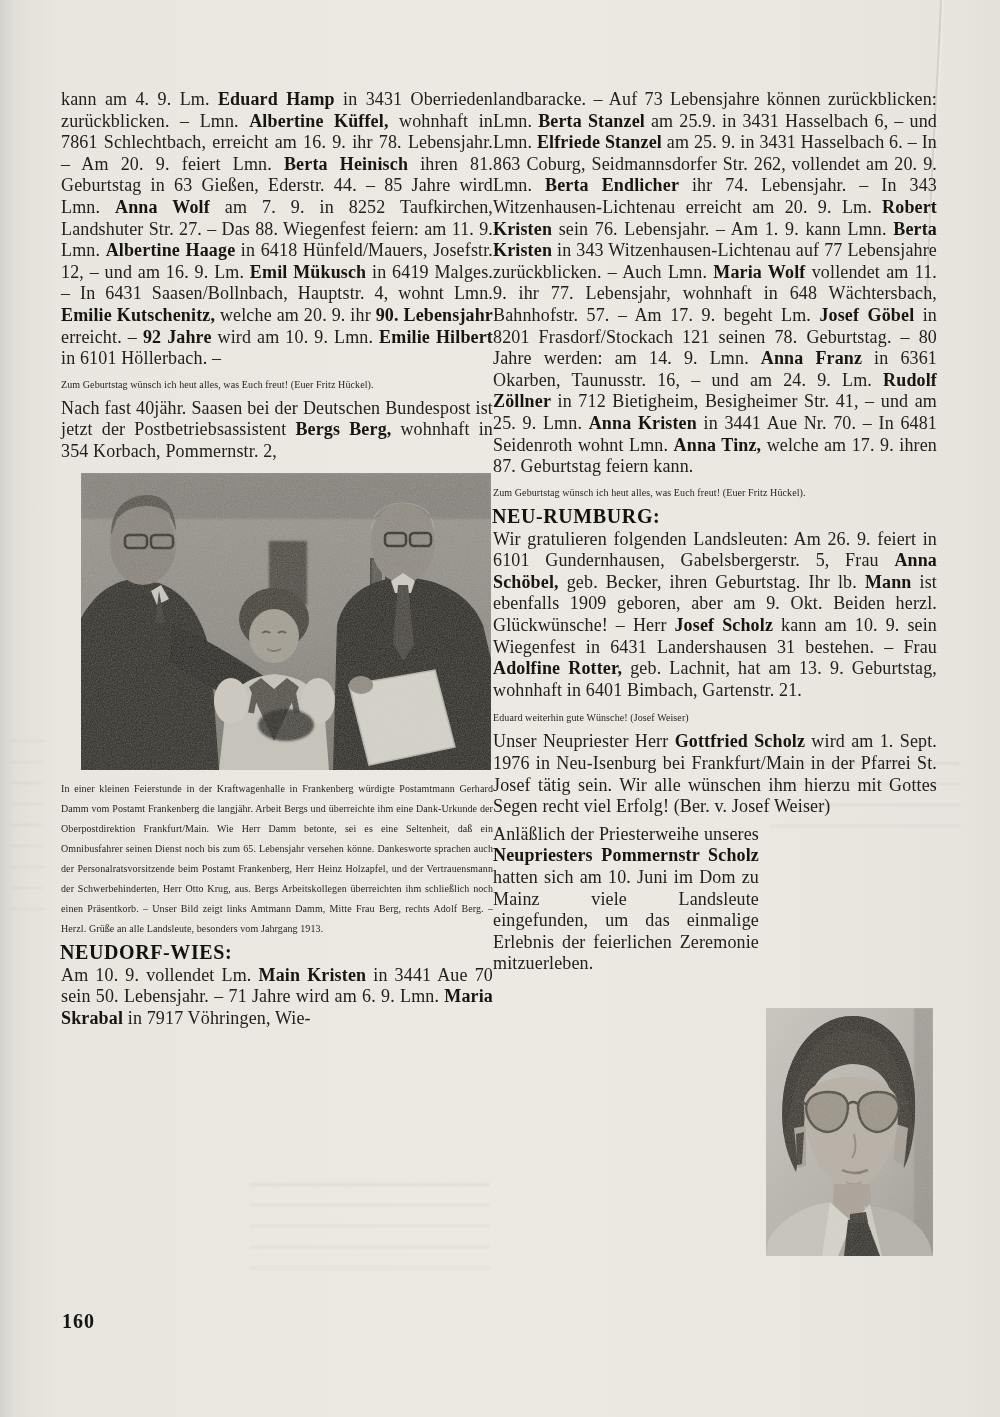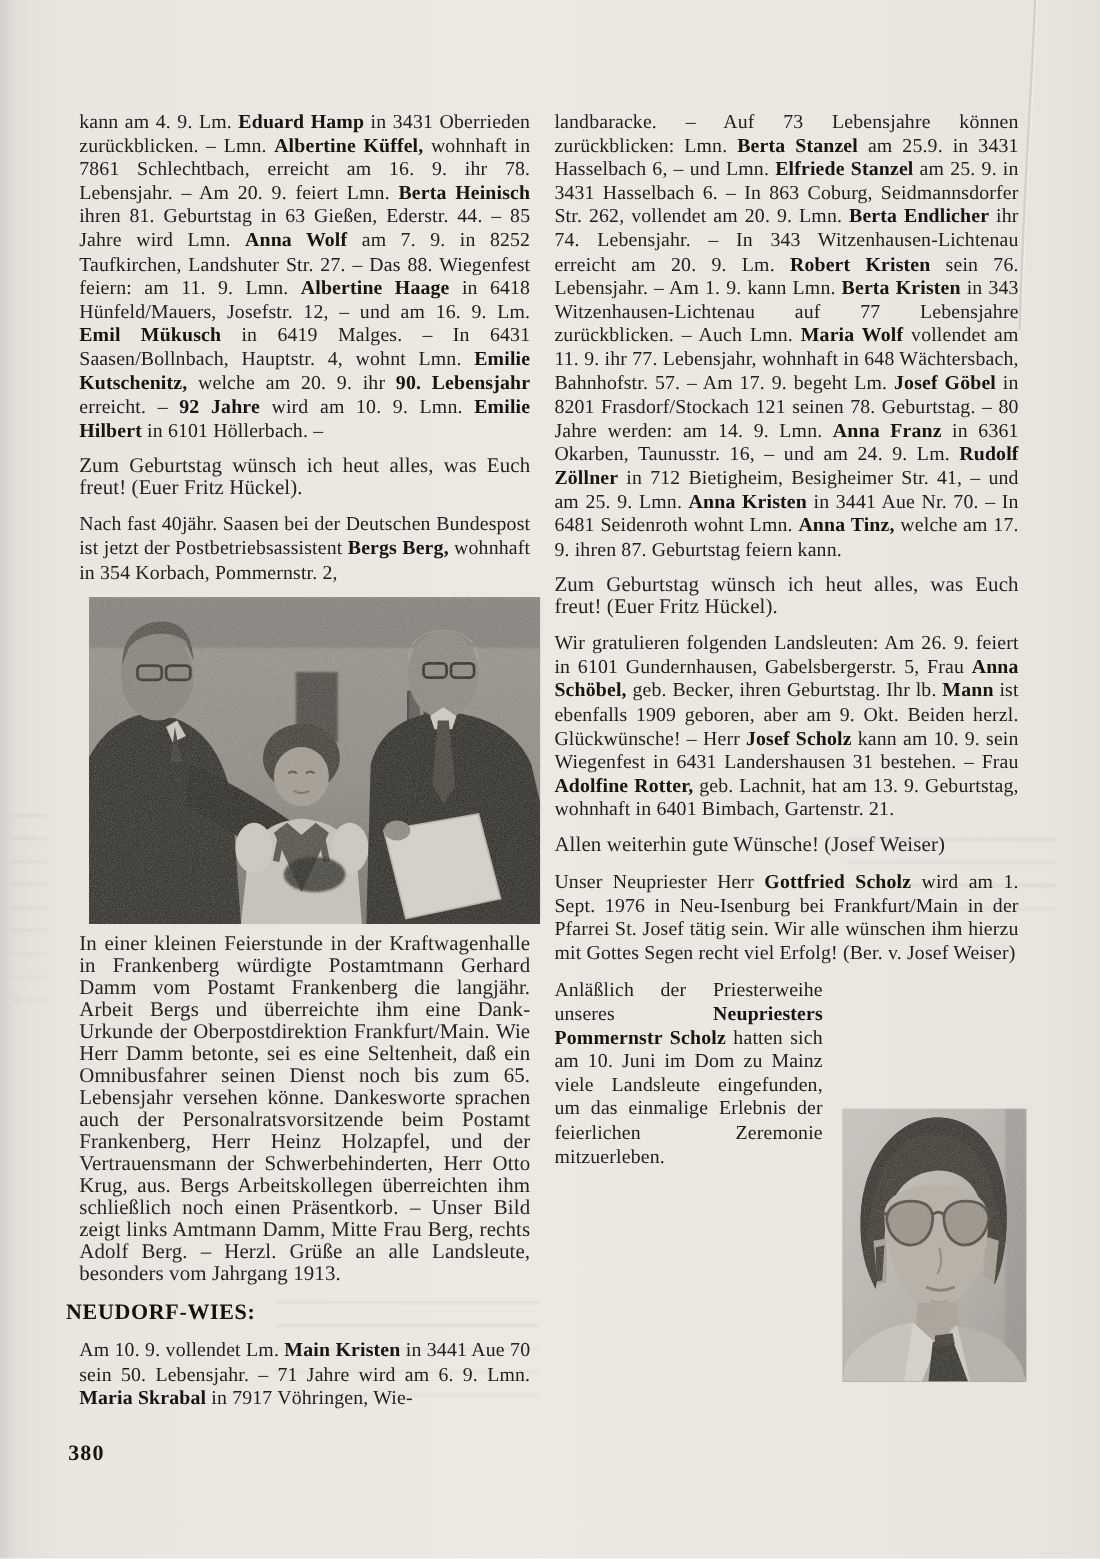--- a/index.html
+++ b/index.html
@@ -7,29 +7,29 @@
     position:relative;
     width:1000px;height:1417px;
     overflow:hidden;
     background:linear-gradient(90deg,#d3d1cb 0px,#e2dfd9 14px,#e9e6e0 55px,#ece9e3 45%,#eae7e1 80%,#e7e4de 96%,#e3e0da 100%);
     font-family:"Liberation Serif","DejaVu Serif",serif;
     color:#201e1a;
   }
   .col{position:absolute;top:88px;}
   .col-left{left:60px;width:434px;}
   .col-right{left:492px;width:446px;}
-  p{margin:12px;}
+  p{margin:1px;}
   .body{
     font-size:18px;line-height:21.6px;
     text-align:justify;
     letter-spacing:.15px;
     color:#22201b;
   }
   .small{
-    font-size:19px;line-height:20px;
+    font-size:10px;line-height:20px;
     text-align:justify;
     letter-spacing:.1px;
     color:#262420;
   }
   b{font-weight:bold;color:#17150f;}
   .mt1{margin-top:5px;}
   .mt2{margin-top:7px;}
   .mt3{margin-top:3px;}
   h3.sect{
     margin:0;font-size:20px;line-height:24px;
@@ -145,22 +145,23 @@
     </figure>
 
     <p class="small mt3"><span>In einer kleinen Feierstunde in der Kraftwagenhalle in Frankenberg würdigte Postamtmann Gerhard Damm vom Postamt Frankenberg die langjähr. Arbeit Bergs und überreichte ihm eine Dank-Urkunde der Oberpostdirektion Frankfurt/Main. Wie Herr Damm betonte, sei es eine Seltenheit, daß ein Omnibusfahrer seinen Dienst noch bis zum 65. Lebensjahr versehen könne. Dankesworte sprachen auch der Personalratsvorsitzende beim Postamt Frankenberg, Herr Heinz Holzapfel, und der Vertrauensmann der Schwerbehinderten, Herr Otto Krug, aus. Bergs Arbeitskollegen überreichten ihm schließlich noch einen Präsentkorb. – Unser Bild zeigt links Amtmann Damm, Mitte Frau Berg, rechts Adolf Berg. – Herzl. Grüße an alle Landsleute, besonders vom Jahrgang 1913.</span></p>
     <h3 class="sect lh-left">NEUDORF-WIES:</h3>
     <p class="body"><span>Am 10. 9. vollendet Lm. </span><b>Main Kristen</b><span> in 3441 Aue 70 sein 50. Lebensjahr. – 71 Jahre wird am 6. 9. Lmn. </span><b>Maria Skrabal</b><span> in 7917 Vöhringen, Wie-</span></p>
   </div>
 
   <div class="col col-right">
     <p class="body"><span>landbaracke. – Auf 73 Lebensjahre können zurückblicken: Lmn. </span><b>Berta Stanzel</b><span> am 25.9. in 3431 Hasselbach 6, – und Lmn. </span><b>Elfriede Stanzel</b><span> am 25. 9. in 3431 Hasselbach 6. – In 863 Coburg, Seidmannsdorfer Str. 262, vollendet am 20. 9. Lmn. </span><b>Berta Endlicher</b><span> ihr 74. Lebensjahr. – In 343 Witzenhausen-Lichtenau erreicht am 20. 9. Lm. </span><b>Robert Kristen</b><span> sein 76. Lebensjahr. – Am 1. 9. kann Lmn. </span><b>Berta Kristen</b><span> in 343 Witzenhausen-Lichtenau auf 77 Lebensjahre zurückblicken. – Auch Lmn. </span><b>Maria Wolf</b><span> vollendet am 11. 9. ihr 77. Lebensjahr, wohnhaft in 648 Wächtersbach, Bahnhofstr. 57. – Am 17. 9. begeht Lm. </span><b>Josef Göbel</b><span> in 8201 Frasdorf/Stockach 121 seinen 78. Geburtstag. – 80 Jahre werden: am 14. 9. Lmn. </span><b>Anna Franz</b><span> in 6361 Okarben, Taunusstr. 16, – und am 24. 9. Lm. </span><b>Rudolf Zöllner</b><span> in 712 Bietigheim, Besigheimer Str. 41, – und am 25. 9. Lmn. </span><b>Anna Kristen</b><span> in 3441 Aue Nr. 70. – In 6481 Seidenroth wohnt Lmn. </span><b>Anna Tinz,</b><span> welche am 17. 9. ihren 87. Geburtstag feiern kann.</span></p>
     <p class="small mt1"><span>Zum Geburtstag wünsch ich heut alles, was Euch freut! (Euer Fritz Hückel).</span></p>
+    <h3 class="sect rh-right">NEU-RUMBURG:</h3>
     <p class="body"><span>Wir gratulieren folgenden Landsleuten: Am 26. 9. feiert in 6101 Gundernhausen, Gabelsbergerstr. 5, Frau </span><b>Anna Schöbel,</b><span> geb. Becker, ihren Geburtstag. Ihr lb. </span><b>Mann</b><span> ist ebenfalls 1909 geboren, aber am 9. Okt. Beiden herzl. Glückwünsche! – Herr </span><b>Josef Scholz</b><span> kann am 10. 9. sein Wiegenfest in 6431 Landershausen 31 bestehen. – Frau </span><b>Adolfine Rotter,</b><span> geb. Lachnit, hat am 13. 9. Geburtstag, wohnhaft in 6401 Bimbach, Gartenstr. 21.</span></p>
-    <p class="small mt2"><span>Allen weiterhin gute Wünsche! (Josef Weiser)</span></p>
+    <p class="small mt2"><span>Eduard weiterhin gute Wünsche! (Josef Weiser)</span></p>
     <p class="body mt3"><span>Unser Neupriester Herr </span><b>Gottfried Scholz</b><span> wird am 1. Sept. 1976 in Neu-Isenburg bei Frankfurt/Main in der Pfarrei St. Josef tätig sein. Wir alle wünschen ihm hierzu mit Gottes Segen recht viel Erfolg! (Ber. v. Josef Weiser)</span></p>
 
     <div class="wrap-row">
       <div class="narrow">
         <p class="body"><span>Anläßlich der Priesterweihe unseres </span><b>Neupriesters Pommernstr Scholz</b><span> hatten sich am 10. Juni im Dom zu Mainz viele Landsleute eingefunden, um das einmalige Erlebnis der feierlichen Zeremonie mitzuerleben.</span></p>
       </div>
     </div>
 
     <figure class="portrait-photo">
       <svg width="167" height="248" viewBox="0 0 167 248">
@@ -207,14 +208,14 @@
         <path d="M64,194 L86,214 L72,248 L56,248 Z" fill="#d8d5cc"></path>
         <path d="M104,196 L88,214 L100,248 L116,248 Z" fill="#cfccc3"></path>
 
         <path d="M82,212 L100,210 L114,248 L78,248 Z" fill="#2c2a24"></path>
         <path d="M84,206 L100,204 L102,214 L84,216 Z" fill="#37342d"></path>
         <rect x="0" y="0" width="167" height="248" filter="url(#grain2)"></rect>
       </svg>
     </figure>
   </div>
 
-  <div class="pagenum">380</div>
+  <div class="pagenum">160</div>
 </div>
 
 </body></html>

